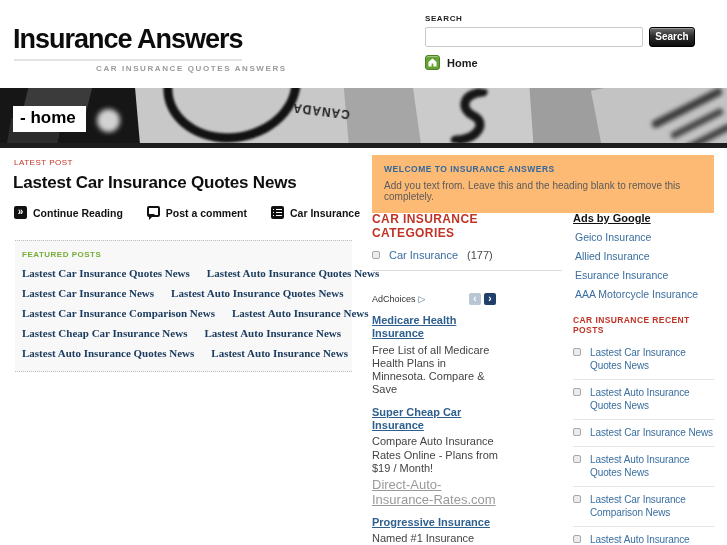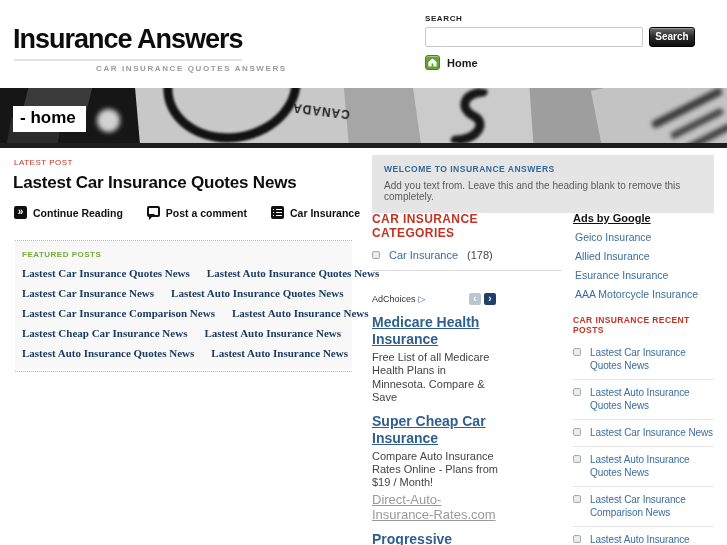--- a/index.html
+++ b/index.html
@@ -60,21 +60,21 @@
   .icon-list::before { content:""; position:absolute; left:2px; top:3px; width:1px; height:8px;
     background:repeating-linear-gradient(#fff 0 1px, transparent 1px 3px); }
 
   .featured { position:absolute; left:15px; top:240px; width:337px; background:#f8f8f8;
     border-top:1px dotted #bdbdbd; border-bottom:1px dotted #bdbdbd; padding:9px 7px 12px 7px; }
   .featured-heading { color:#76ad39; font-size:8px; font-weight:bold; letter-spacing:.5px; }
   .featured-row { display:flex; gap:17px; margin-top:8px; }
   .featured-link { font-family:"Liberation Serif", serif; font-size:11px; font-weight:bold; color:#1d3d60; white-space:nowrap; }
 
   
-  .welcome { position:absolute; left:372px; top:155px; width:342px; background:#e5e5e5; padding:9px 12px 11px 12px; }
+  .welcome { position:absolute; left:372px; top:155px; width:342px; background:#fdba74; padding:9px 12px 11px 12px; }
   .welcome-heading { color:#34689c; font-size:8.5px; font-weight:bold; letter-spacing:.5px; }
   .welcome-text { color:#5a5a5a; font-size:10px; margin-top:6px; }
 
   
   .midcol { position:absolute; left:372px; top:212px; width:190px; }
   .cat-heading { color:#c13325; font-size:12px; font-weight:bold; letter-spacing:.4px; }
   .cat-item { display:flex; align-items:center; gap:9px; margin-top:9px; padding-bottom:9px; border-bottom:1px solid #dcdcdc; cursor:pointer; }
   .bullet { width:8px; height:8px; background:#ececec; border:1px solid #a8a8a8; border-radius:2px; flex:0 0 auto; }
   .cat-link { color:#3a6ea0; font-size:11px; }
   .cat-count { color:#4a4a4a; font-size:11px; }
@@ -84,21 +84,21 @@
   .adchoices::after { content:"▷"; font-size:9px; color:#4a6d94; }
   .adnav { display:flex; gap:3px; }
   .adnav-btn { width:12px; height:12px; border-radius:2px; color:#fff; font-size:10px; font-weight:bold; text-align:center; line-height:11px; cursor:pointer; }
   .adnav-prev { background:#b9c7d4; }
   .adnav-prev::before { content:"‹"; }
   .adnav-next { background:#20406b; }
   .adnav-next::before { content:"›"; }
 
   .ads { width:126px; }
   .ad { margin-top:9px; }
-  .ad-title { display:block; color:#2e5f8e; font-size:14px; font-weight:bold; text-decoration:underline; line-height:1.22; }
+  .ad-title { display:block; color:#2e5f8e; font-size:11px; font-weight:bold; text-decoration:underline; line-height:1.22; }
   .ad-desc { color:#444; font-size:11px; line-height:1.2; margin-top:3px; }
   .ad-url { display:block; color:#9a9a9a; font-size:13px; text-decoration:underline; margin-top:2px; }
 
   
   .rightcol { position:absolute; left:573px; top:212px; width:141px; }
   .abg-heading { font-size:11px; font-weight:bold; color:#111; text-decoration:underline; }
   .abg-link { display:block; color:#3a6ea0; font-size:10.5px; margin-top:7px; margin-left:2px; }
   .recent-heading { margin-top:15px; color:#c13325; font-size:8.5px; font-weight:bold; letter-spacing:.4px; }
   .recent-list { margin-top:5px; }
   .recent-item { display:flex; gap:9px; padding:6px 0 7px 0; border-bottom:1px solid #e5e5e5; align-items:flex-start; }
@@ -197,21 +197,21 @@
   <div class="welcome">
     <div class="welcome-heading">WELCOME TO INSURANCE ANSWERS</div>
     <div class="welcome-text">Add you text from. Leave this and the heading blank to remove this completely.</div>
   </div>
 
   <div class="midcol">
     <div class="cat-heading">CAR INSURANCE CATEGORIES</div>
     <div class="cat-item">
       <span class="bullet"></span>
       <a class="cat-link">Car Insurance</a>
-      <span class="cat-count">(178)</span>
+      <span class="cat-count">(177)</span>
     </div>
 
     <div class="adrow">
       <span class="adchoices">
           <span>AdChoices</span>
         </span>
       <span class="adnav">
         <span class="adnav-btn adnav-prev"></span>
         <span class="adnav-btn adnav-next"></span>
       </span>

